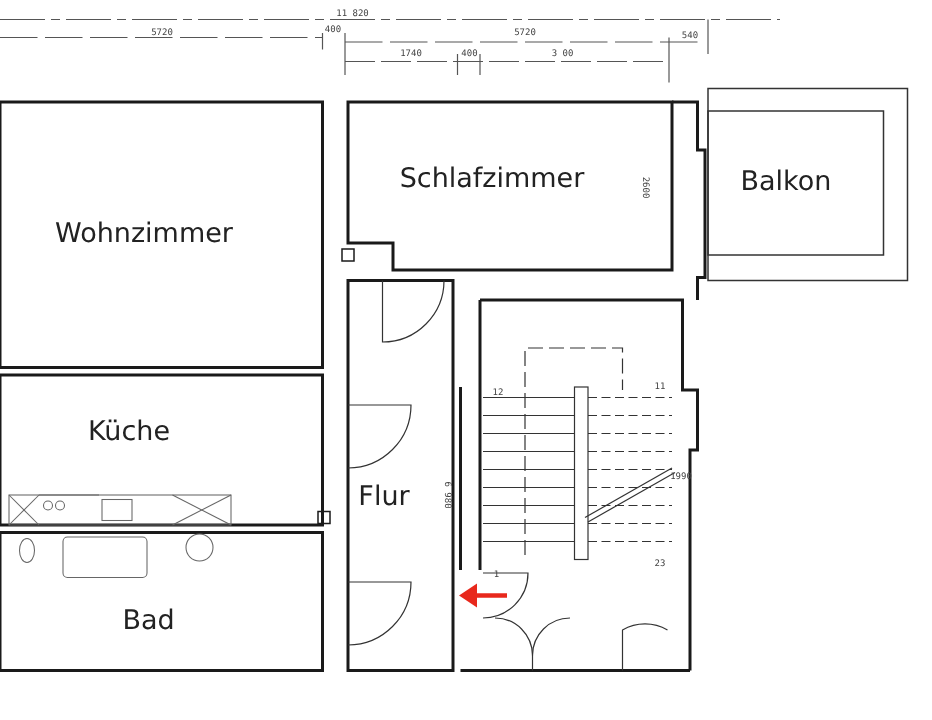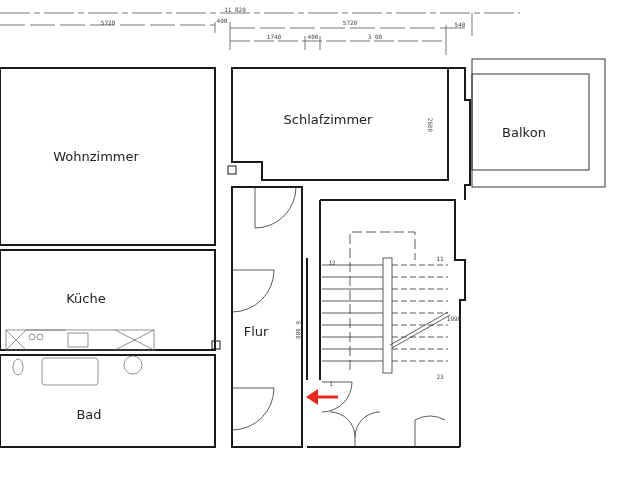--- a/index.html
+++ b/index.html
@@ -1,18 +1,18 @@
 <!DOCTYPE html>
 <html><head>
 <meta charset="utf-8">
 <style>
   html, body { margin: 0; padding: 0; background: #ffffff; }
   body { width: 621px; height: 480px; position: relative; overflow: hidden; font-family: "DejaVu Sans", sans-serif; }
   svg { position: absolute; left: 0; top: 0; }
-  .room-label { position: absolute; font-size: 13px; color: #222; white-space: nowrap; transform: translate(-50%, -50%); }
+  .room-label { position: absolute; font-size: 18px; color: #222; white-space: nowrap; transform: translate(-50%, -50%); }
   .dim { position: absolute; font-size: 6px; color: #444; white-space: nowrap; transform: translate(-50%, -50%); font-family: "DejaVu Sans Mono", monospace; }
   .dim.vert { transform: translate(-50%, -50%) rotate(90deg); }
 </style>
 </head>
 <body>
 
 <svg width="621" height="480" viewBox="0 0 621 480">
 
   <g stroke="#555" stroke-width="0.8" fill="none">
     <line x1="0" y1="13" x2="520" y2="13" stroke-dasharray="30 4 6 4"></line>
@@ -128,16 +128,16 @@
 <div class="dim vert" style="left:430px;top:125px">2600</div>
 <div class="dim vert" style="left:298px;top:330px">6 980</div>
 <div class="dim" style="left:332px;top:262px">12</div>
 <div class="dim" style="left:440px;top:258px">11</div>
 <div class="dim" style="left:440px;top:376px">23</div>
 <div class="dim" style="left:331px;top:383px">1</div>
 <div class="dim" style="left:454px;top:318px">1990</div>
 
 <div class="room-label" style="left:96px;top:156px">Wohnzimmer</div>
 <div class="room-label" style="left:328px;top:119px">Schlafzimmer</div>
-<div class="room-label" style="left:524px;top:132px">Balkon</div>
-<div class="room-label" style="left:86px;top:298px">Küche</div>
+<div class="room-label" style="left:524px;top:121px">Balkon</div>
+<div class="room-label" style="left:86px;top:288px">Küche</div>
 <div class="room-label" style="left:256px;top:331px">Flur</div>
-<div class="room-label" style="left:89px;top:414px">Bad</div>
+<div class="room-label" style="left:99px;top:414px">Bad</div>
 
 </body></html>

